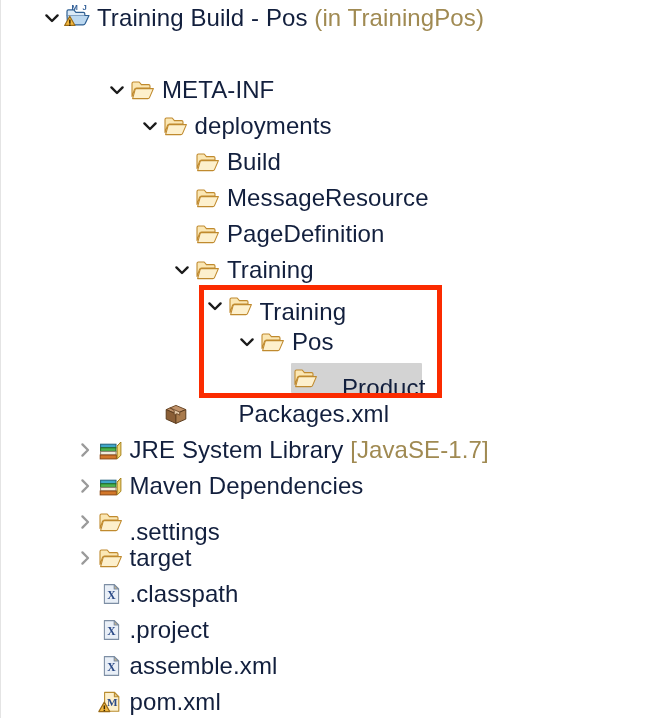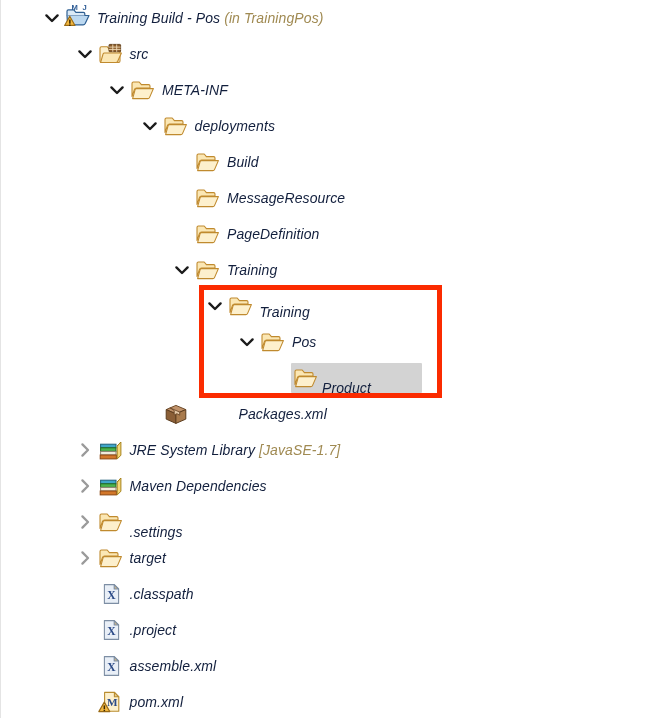--- a/index.html
+++ b/index.html
@@ -39,25 +39,24 @@
   .twisty svg { display: block; }
   .icon {
     position: absolute;
     width: 26px;
     height: 26px;
     display: block;
   }
   .icon svg { display: block; }
   .label {
     position: absolute;
-    font-size: 14px;
+    font-size: 24px;
     color: #121f3d;
     letter-spacing: 0.1px;
     line-height: 26px;
-    font-style: italic;
   }
   .label .dim {
     color: #a08a52;
   }
   .hl {
     position: absolute;
     background: #d3d3d3;
     height: 30px;
     border-radius: 1px;
   }
@@ -86,38 +85,20 @@
               C22.2 9.4 22.8 10 22.8 10.8 V12.5" fill="#dbeaf7" stroke="#2e5f92" stroke-width="1.2" stroke-linejoin="round"></path>
      <text x="9.4" y="6.6" font-family="Liberation Sans, sans-serif" font-size="7.6" font-weight="bold" fill="#2f5d96">M</text>
      <text x="20.4" y="6.6" font-family="Liberation Sans, sans-serif" font-size="7.6" font-weight="bold" fill="#2f5d96">J</text>
      <path d="M4.2 10.6 L9.4 19.8 H-1 Z" transform="translate(3.6,2.6)" fill="#f3b840" stroke="#9a6a14" stroke-width="1.1" stroke-linejoin="round"></path>
      <rect x="7.1" y="16.6" width="1.5" height="4.1" fill="#3a2a06"></rect>
      <rect x="7.1" y="21.5" width="1.5" height="1.5" fill="#3a2a06"></rect>
    </svg>
       </span>
       <span class="label" style="left: 96px;"><span>Training Build - Pos</span><span class="label dim" style="left: auto; position: static;"> (in TrainingPos)</span></span>
     </div>
-    <div class="row" style="top: 36px;">
-      <span class="twisty" style="left: 74.5px; top: 9px;">
-        <svg viewBox="0 0 18 18" width="18" height="18">
-      <path d="M3.4 6.4 L9 12 L14.6 6.4" fill="none" stroke="#1b1b1b" stroke-width="2.4" stroke-linecap="round" stroke-linejoin="round"></path>
-    </svg>
-      </span>
-      <span class="icon" style="left: 96.5px; top: 5px;">
-   <svg viewBox="0 0 26 26" width="26" height="26">
-     <path d="M2 7.2 C2 6.3 2.6 5.7 3.4 5.7 H9.2 L11.4 8.3 H20.6 C21.4 8.3 22 8.9 22 9.7 V20
-              C22 20.8 21.4 21.4 20.6 21.4 H3.4 C2.6 21.4 2 20.8 2 20 Z" fill="#fdf0cd" stroke="#c08a2e" stroke-width="1.1" stroke-linejoin="round"></path>
-     <rect x="11" y="3.4" width="11.6" height="7.4" rx="0.8" fill="#8a5b28" stroke="#5e3c17" stroke-width="0.9"></rect>
-     <path d="M11 6.1 H22.6 M11 8.4 H22.6 M14.8 3.4 V10.8 M18.7 3.4 V10.8" stroke="#f2dcb9" stroke-width="0.9"></path>
-     <path d="M6.4 12 H23.4 L19.6 20.5 C19.3 21.1 18.6 21.5 17.9 21.5 H2.6
-              L5.1 12.9 C5.3 12.4 5.8 12 6.4 12 Z" fill="#fbe7b4" stroke="#c08a2e" stroke-width="1.1" stroke-linejoin="round"></path>
-   </svg>
-      </span>
-      <span class="label" style="left: 128.5px;">src</span>
-    </div>
     <div class="row" style="top: 72px;">
       <span class="twisty" style="left: 107px; top: 9px;">
         <svg viewBox="0 0 18 18" width="18" height="18">
       <path d="M3.4 6.4 L9 12 L14.6 6.4" fill="none" stroke="#1b1b1b" stroke-width="2.4" stroke-linecap="round" stroke-linejoin="round"></path>
     </svg>
       </span>
       <span class="icon" style="left: 129px; top: 5px;">
    <svg viewBox="0 0 26 26" width="26" height="26">
      <path d="M2 6.5 C2 5.6 2.6 5 3.4 5 H9.2 L11.4 7.6 H18.6 C19.4 7.6 20 8.2 20 9 V11 H6.5
               C5.6 11 4.9 11.5 4.6 12.3 L2 19.5 Z" fill="#fbe7b4" stroke="#c08a2e" stroke-width="1.1" stroke-linejoin="round"></path>
@@ -227,21 +208,21 @@
     <div class="row" style="top: 360px;">
       <div class="hl" style="left: 289.5px; top: 3px; width: 131px;"></div>
       <span class="icon" style="left: 291.5px; top: 5px;">
    <svg viewBox="0 0 26 26" width="26" height="26">
      <path d="M2 6.5 C2 5.6 2.6 5 3.4 5 H9.2 L11.4 7.6 H18.6 C19.4 7.6 20 8.2 20 9 V11 H6.5
               C5.6 11 4.9 11.5 4.6 12.3 L2 19.5 Z" fill="#fbe7b4" stroke="#c08a2e" stroke-width="1.1" stroke-linejoin="round"></path>
      <path d="M6.4 11.6 H23.4 L19.6 20.4 C19.3 21.1 18.6 21.6 17.8 21.6 H2.6
               L5.1 12.6 C5.3 12.0 5.8 11.6 6.4 11.6 Z" fill="#fdf0cd" stroke="#c08a2e" stroke-width="1.1" stroke-linejoin="round"></path>
    </svg>
       </span>
-      <span class="label" style="left: 321px; margin-top: 20px;">Product</span>
+      <span class="label" style="left: 341px; margin-top: 20px;">Product</span>
     </div>
     <div class="row" style="top: 396px;">
       <span class="icon" style="left: 161.5px; top: 5px;">
    <svg viewBox="0 0 26 26" width="26" height="26">
      <path d="M3.2 8.6 L12.9 4.4 L22.8 8.6 L12.9 12.8 Z" fill="#c0926a" stroke="#6d4a29" stroke-width="1"></path>
      <path d="M3.2 8.6 L12.9 12.8 V22.4 L3.2 18.1 Z" fill="#8b5f37" stroke="#5c3d1f" stroke-width="1"></path>
      <path d="M22.8 8.6 L12.9 12.8 V22.4 L22.8 18.1 Z" fill="#a97b4d" stroke="#5c3d1f" stroke-width="1"></path>
      <path d="M6.9 6.8 L16.7 11.1 L16.7 14.2 L13.9 12.7 L11.2 14.0 L11.2 9.5 Z" fill="#e4c9a8" stroke="#6d4a29" stroke-width="0.9" stroke-linejoin="round"></path>
    </svg>
       </span>

